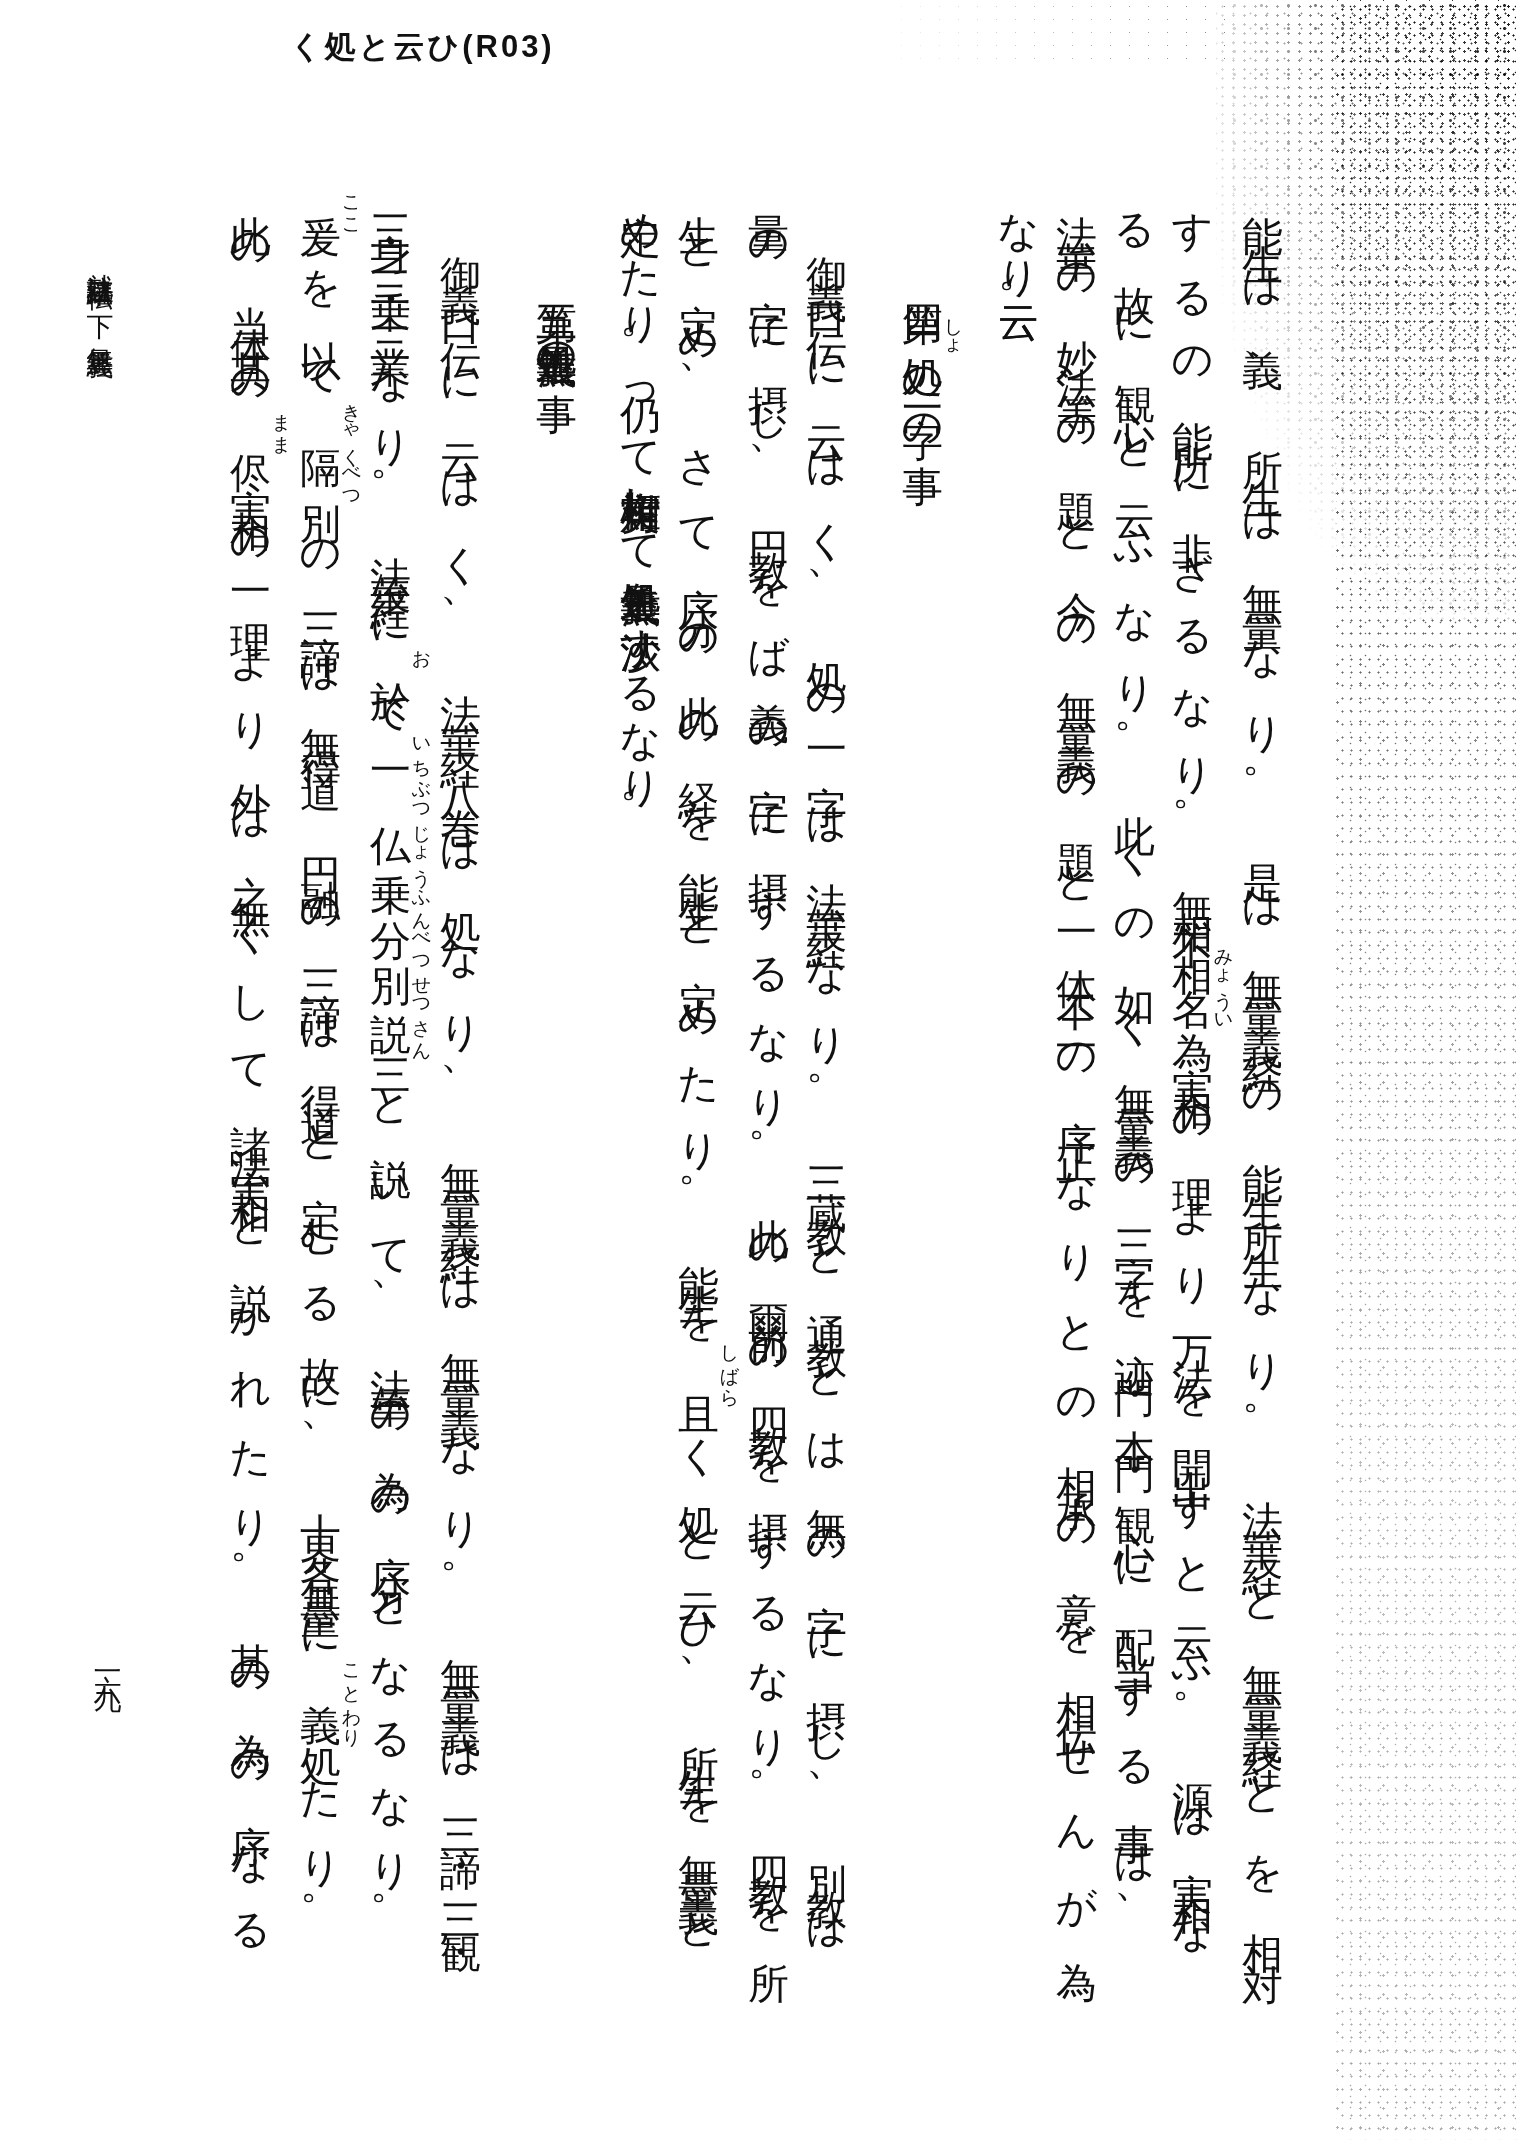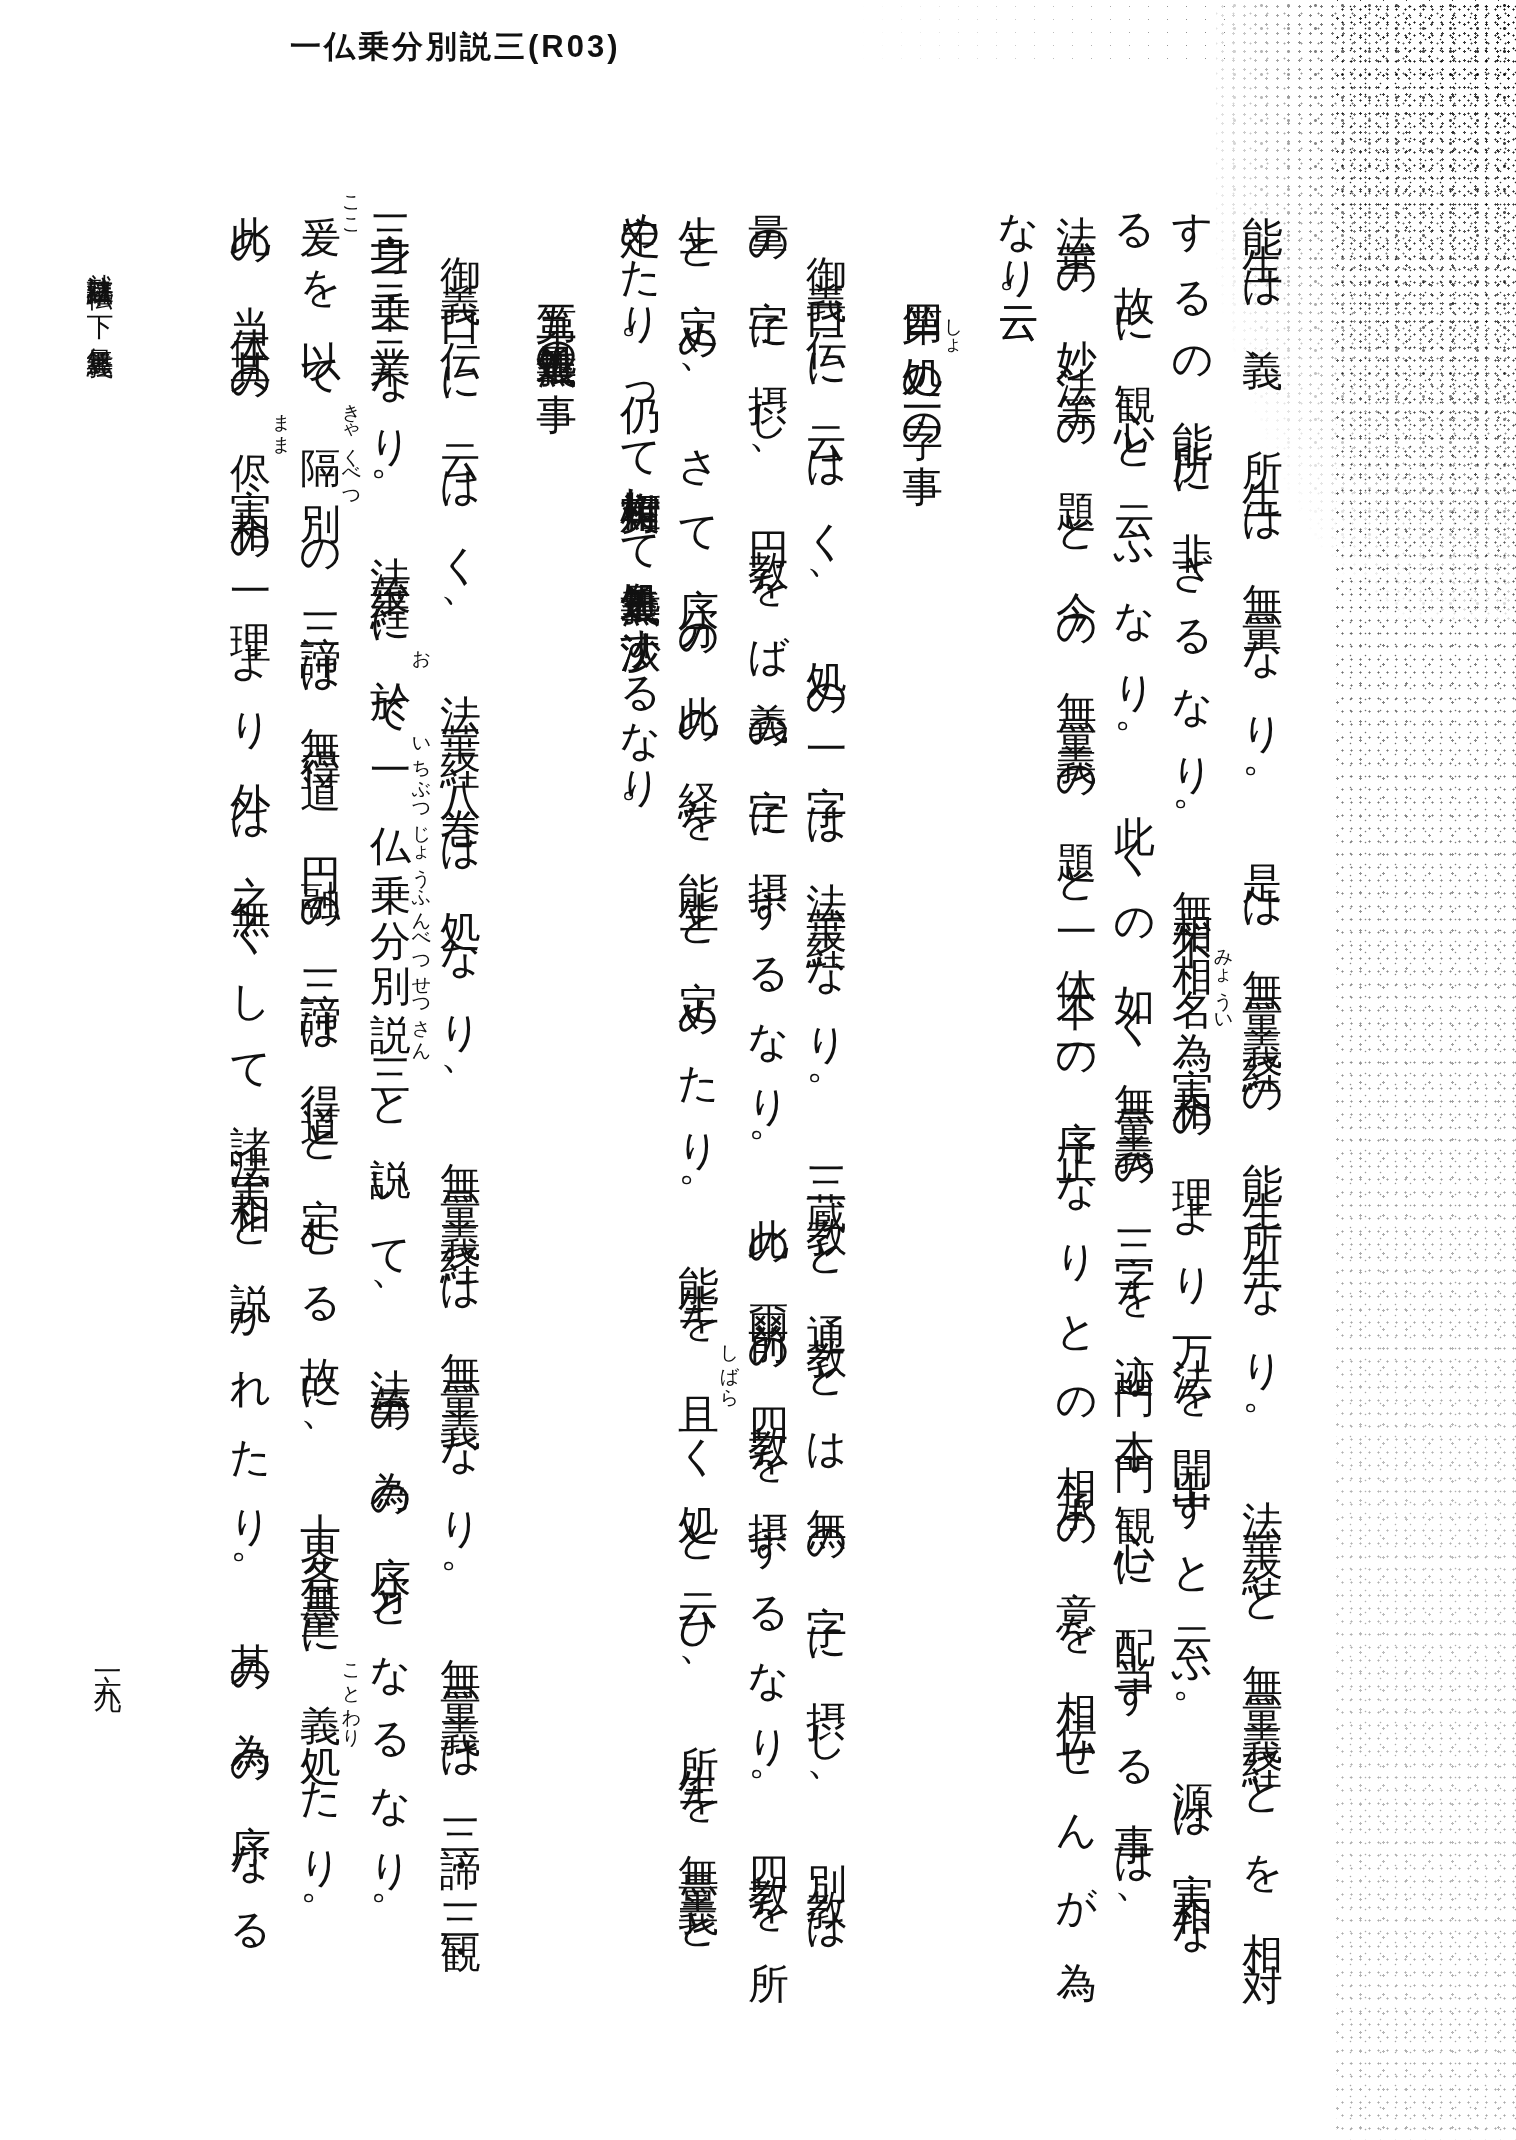--- a/index.html
+++ b/index.html
@@ -96,21 +96,21 @@
   rt{font-size:19px;letter-spacing:0;}
 </style>
 </head>
 <body>
 
 <div class="page">
   <div class="noise noise-corner"></div>
   <div class="noise noise-edge"></div>
   <div class="noise noise-top"></div>
 
-  <div class="header">一仏乗分別説三(R03)</div>
+  <div class="header">く処と云ひ(R03)</div>
 
   <div class="hashira">就註法華経口伝　下　無量義経</div>
 
   <div class="folio">六一九</div>
 
   <main class="text-area">
       <section class="block block-para">
         <p class="line">能生は義、所生は無量なり。是は無量義経の能生所生なり。法華経と無量義経とを相対</p>
         <p class="line">するの能所に非ざるなり。無相不相<ruby>名為<rt>みょうい</rt></ruby>実相の理より万法を開出すと云ふ。源は実相な</p>
         <p class="line">る故に観心と云ふなり。此くの如く無量義の三字を迹門・本門・観心に配当する事は、</p>

